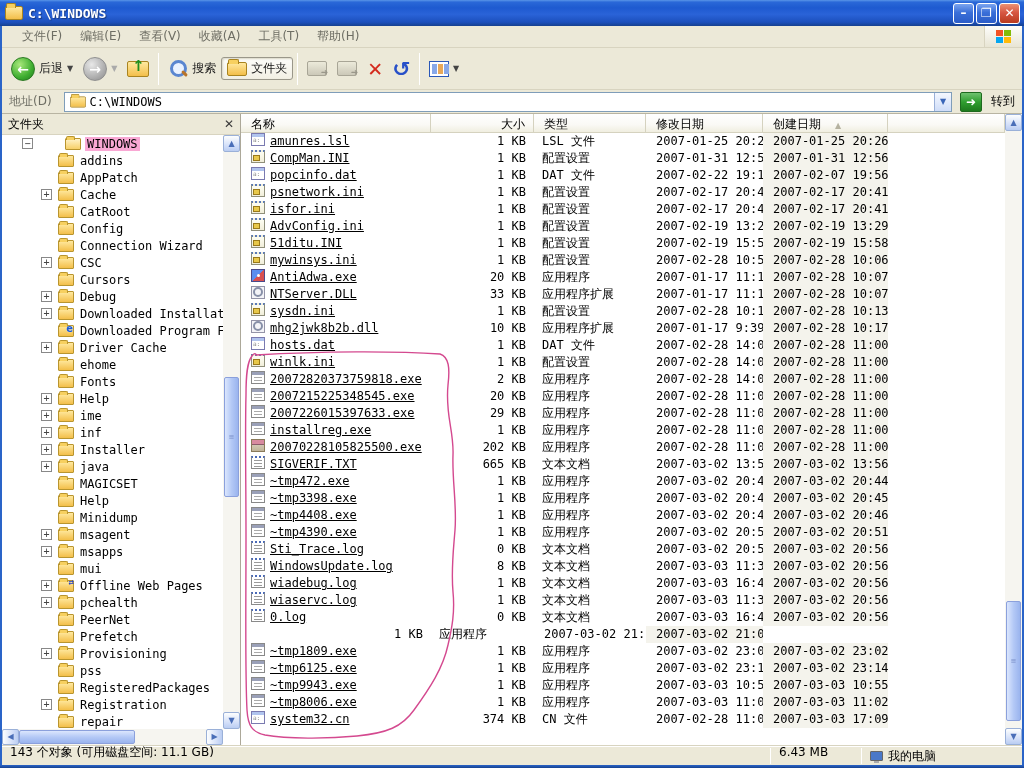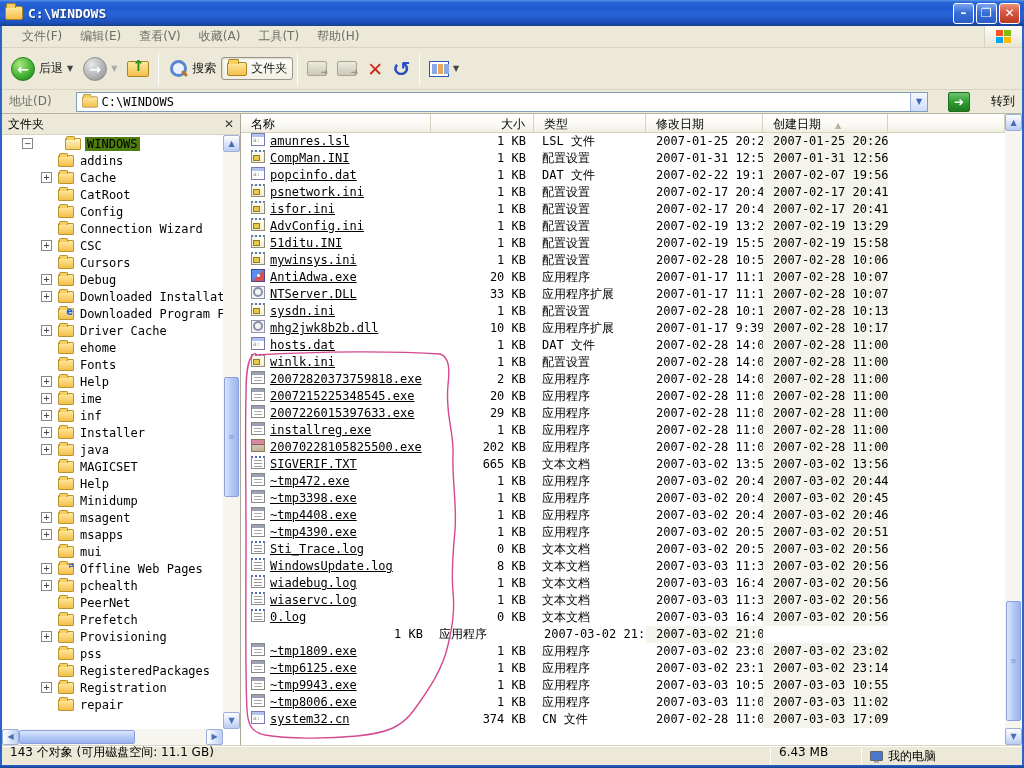--- a/index.html
+++ b/index.html
@@ -63,21 +63,21 @@
     border-radius:2px; position:relative; flex:none; }
   .grayfolder::after { content:"➜"; position:absolute; right:-2px; bottom:-2px; font-size:9px; color:#9a978a; }
   .xdel { color:#d42b1e; font-size:19px; font-weight:bold; line-height:20px; }
   .undo { color:#2850c8; font-size:20px; font-weight:bold; line-height:20px; transform:scaleX(1.1); }
   .views { width:20px; height:16px; border:1px solid #2a58b8; background:#fff; display:grid;
     grid-template-columns:5px 5px 5px; gap:1px; padding:2px; flex:none; }
   .views i { background:#88a8e8; } .views i:nth-child(2){ background:#e8a858; }
 
   
   .addressbar { height:24px; flex:none; display:flex; align-items:center; background:#ece9d8;
-    border-bottom:1px solid #b8b4a2; padding:2px 3px; gap:20px; }
+    border-bottom:1px solid #b8b4a2; padding:2px 3px; gap:8px; }
   .addr-label { color:#6e6e64; padding:0 4px; }
   .addr-combo { flex:1; height:20px; background:#fff; border:1px solid #7f9db9; display:flex; align-items:center; }
   .addr-combo .minifolder { transform:scale(.8); margin:0 2px 0 3px; }
   .addr-text { font-family:"DejaVu Sans Mono", monospace; color:#000; }
   .addr-dropbtn { margin-left:auto; width:17px; height:18px; background:linear-gradient(#f4f8ff,#cfddf8);
     border-left:1px solid #9ab0d8; color:#3a66b8; font-size:8px; text-align:center; line-height:18px; }
   .go-btn { width:22px; height:20px; border-radius:2px; background:linear-gradient(#6fc26f,#2f9e2f 50%,#1e7a1e);
     border:1px solid #1e6a1e; color:#fff; font-weight:bold; text-align:center; line-height:18px; flex:none; }
   .go-label { padding:0 4px 0 1px; }
 
@@ -99,21 +99,21 @@
   .lvl1 { padding-left:39px; } .lvl1 .expand-box { margin-right:6px; }
   .ticon { width:16px; height:12px; position:relative; margin-right:4px; flex:none;
     background:linear-gradient(#ffe9a0,#f3bf4a); border:1px solid #b9952e; border-radius:1px; }
   .ticon::before { content:""; position:absolute; top:-3px; left:0; width:7px; height:3px;
     background:#f7d060; border:1px solid #b9952e; border-bottom:none; border-radius:2px 2px 0 0; }
   .icon-folder-open { background:linear-gradient(#fff3c8,#f7d068); }
   .icon-folder-ie::after { content:"e"; position:absolute; right:0px; top:-3px; color:#1a5ad8;
     font:bold 10px "DejaVu Sans",sans-serif; text-shadow:0 0 1px #fff; }
   .icon-folder-offline::after { content:"⇄"; position:absolute; right:-1px; top:-4px; color:#1a3ac8; font-size:9px; }
   .tlabel { padding:0 2px; color:#000; }
-  .tlabel.sel { background:#4d7c0f; }
+  .tlabel.sel { background:#f9a8d4; }
 
   
   .sb-v { position:absolute; top:0; bottom:16px; right:0; width:17px; background:#f6f5f0; }
   .tree-wrap .sb-v { bottom:16px; }
   .sb-h { position:absolute; left:0; right:17px; bottom:0; height:16px; background:#f6f5f0; }
   .sb-btn { position:absolute; width:17px; height:17px; background:linear-gradient(180deg,#fdfefe,#cfdcf8 70%,#bacdf2);
     border:1px solid #9ab0d8; border-radius:2px; color:#4a6eb8; font-size:8px; text-align:center; line-height:15px; }
   .sb-h .sb-btn { height:16px; width:17px; background:linear-gradient(90deg,#fdfefe,#cfdcf8 70%,#bacdf2); line-height:14px; }
   .sb-thumb { position:absolute; left:1px; right:1px; border-radius:2px;
     background:linear-gradient(90deg,#dbe6fd,#b4c9f6 50%,#9ab4ee); border:1px solid #8ba0dc; }
@@ -277,20 +277,25 @@
               <span class="expand-box">−</span>
               <span class="ticon icon-folder-open"></span>
               <span class="tlabel sel">WINDOWS</span>
             </div>
             <div class="tree-row lvl1">
               <span class="expand-box hidden-box"></span>
               <span class="ticon icon-folder"></span>
               <span class="tlabel">addins</span>
             </div>
             <div class="tree-row lvl1">
+              <span class="expand-box hidden-box"></span>
+              <span class="ticon icon-folder"></span>
+              <span class="tlabel">AppPatch</span>
+            </div>
+            <div class="tree-row lvl1">
               <span class="expand-box">+</span>
               <span class="ticon icon-folder"></span>
               <span class="tlabel">Cache</span>
             </div>
             <div class="tree-row lvl1">
               <span class="expand-box hidden-box"></span>
               <span class="ticon icon-folder"></span>
               <span class="tlabel">CatRoot</span>
             </div>
             <div class="tree-row lvl1">

